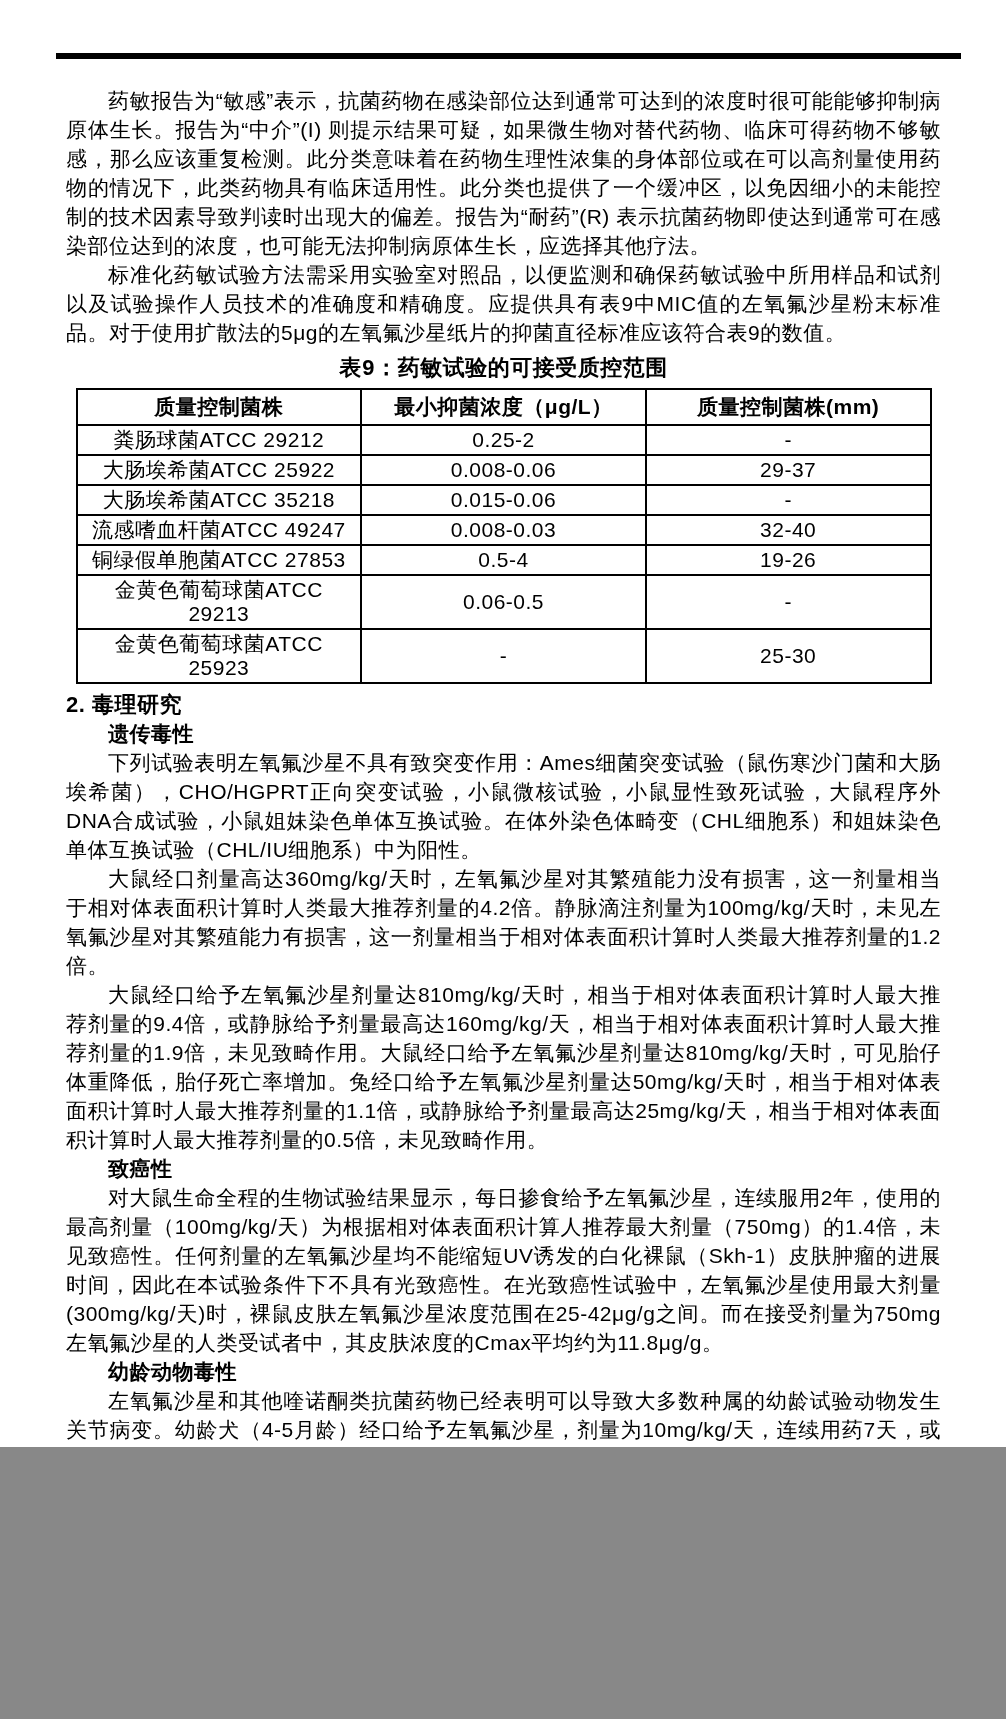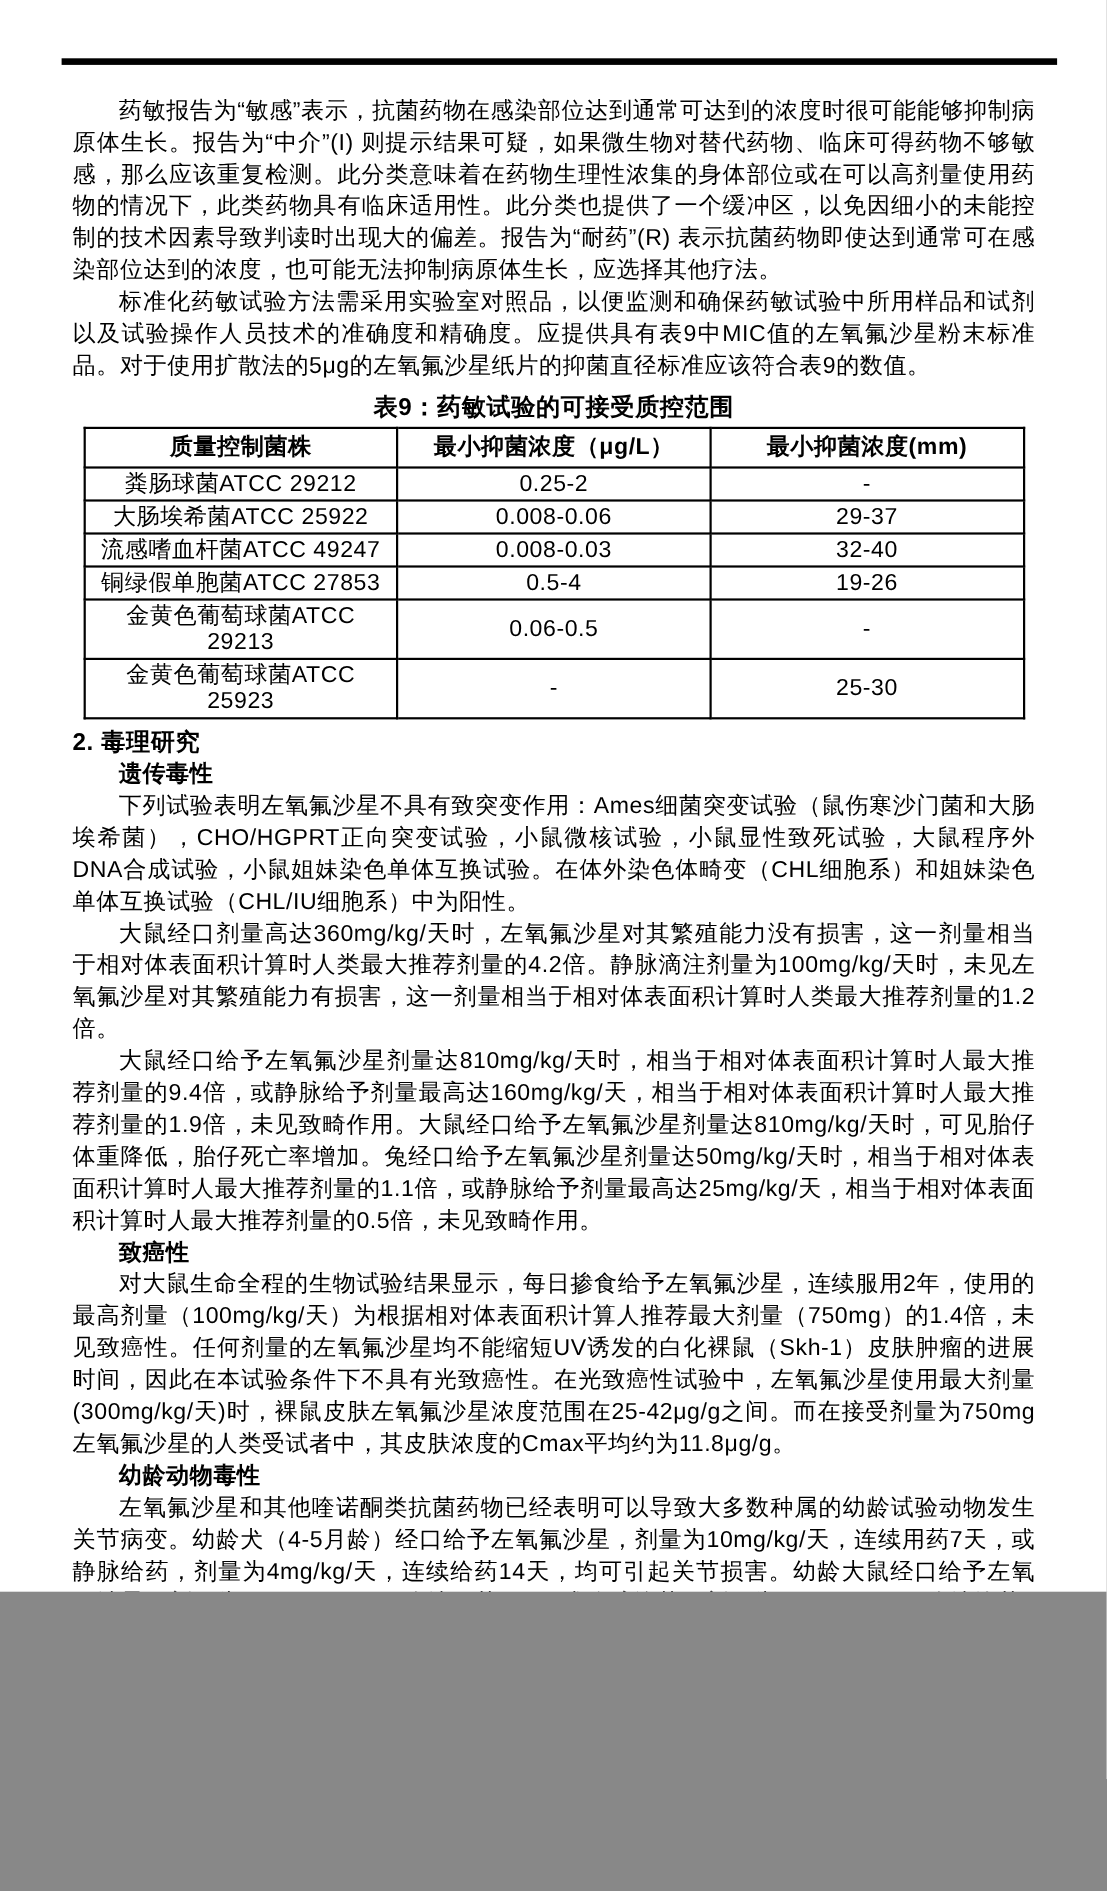--- a/index.html
+++ b/index.html
@@ -58,20 +58,21 @@
     font-weight:bold;
     text-indent:0;
     text-align:left;
   }
   .table-caption{
     margin:8px 0 4px 0;
     font-weight:bold;
     font-size:22px;
     text-align:center;
     text-indent:0;
+    font-family:Liberation Mono, monospace;
   }
   table.qc-table{
     width:856px;
     margin:0 auto;
     border-collapse:collapse;
     table-layout:fixed;
   }
   table.qc-table th,
   table.qc-table td{
     border:2px solid var(--ink);
@@ -110,33 +111,38 @@
 
     <p>标准化药敏试验方法需采用实验室对照品，以便监测和确保药敏试验中所用样品和试剂以及试验操作人员技术的准确度和精确度。应提供具有表9中MIC值的左氧氟沙星粉末标准品。对于使用扩散法的5μg的左氧氟沙星纸片的抑菌直径标准应该符合表9的数值。</p>
 
     <div class="table-caption">表9：药敏试验的可接受质控范围</div>
 
     <table class="qc-table">
       <thead>
         <tr>
           <th>质量控制菌株</th>
           <th>最小抑菌浓度（μg/L）</th>
-          <th>最小抑菌浓度(mm)</th>
+          <th>质量控制菌株(mm)</th>
         </tr>
       </thead>
       <tbody>
           <tr>
             <td>粪肠球菌ATCC 29212</td>
             <td>0.25-2</td>
             <td>-</td>
           </tr>
           <tr>
             <td>大肠埃希菌ATCC 25922</td>
             <td>0.008-0.06</td>
             <td>29-37</td>
+          </tr>
+          <tr>
+            <td>大肠埃希菌ATCC 35218</td>
+            <td>0.015-0.06</td>
+            <td>-</td>
           </tr>
           <tr>
             <td>流感嗜血杆菌ATCC 49247</td>
             <td>0.008-0.03</td>
             <td>32-40</td>
           </tr>
           <tr>
             <td>铜绿假单胞菌ATCC 27853</td>
             <td>0.5-4</td>
             <td>19-26</td>

